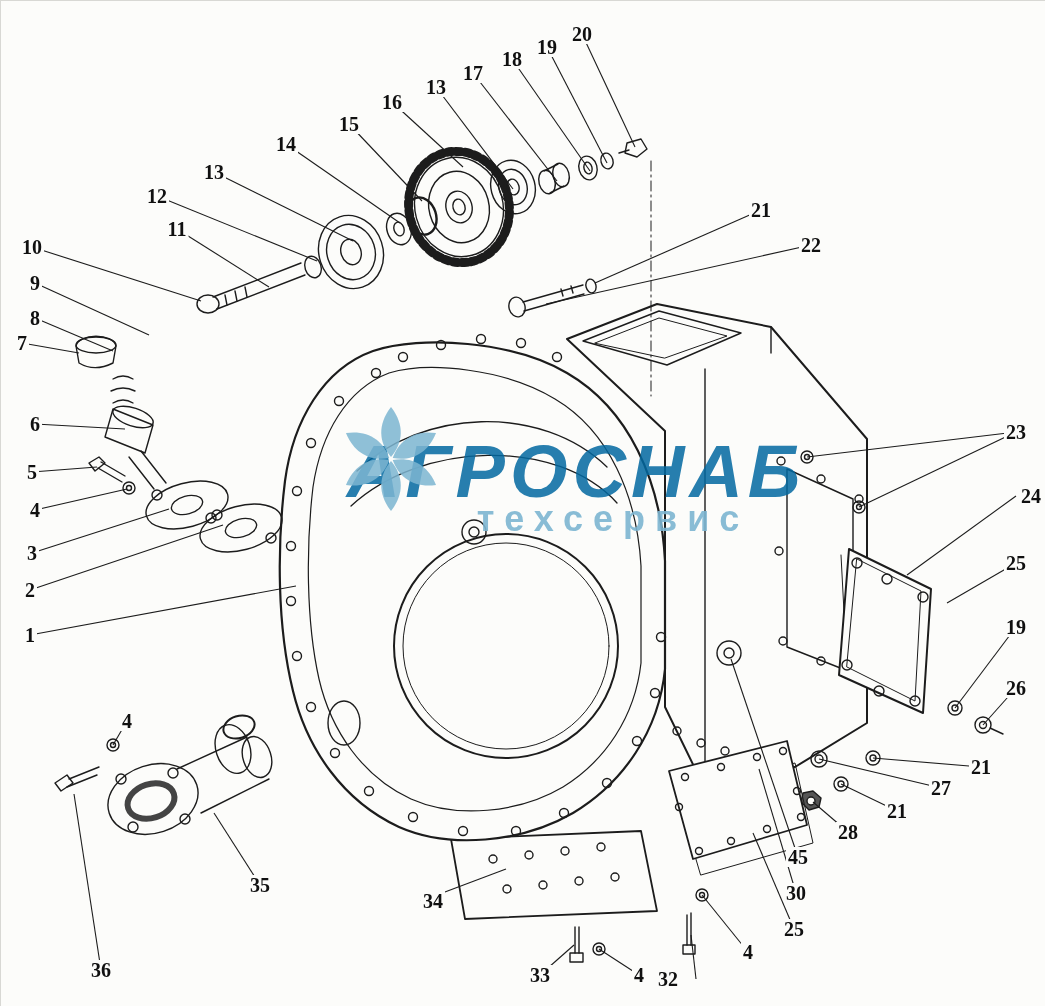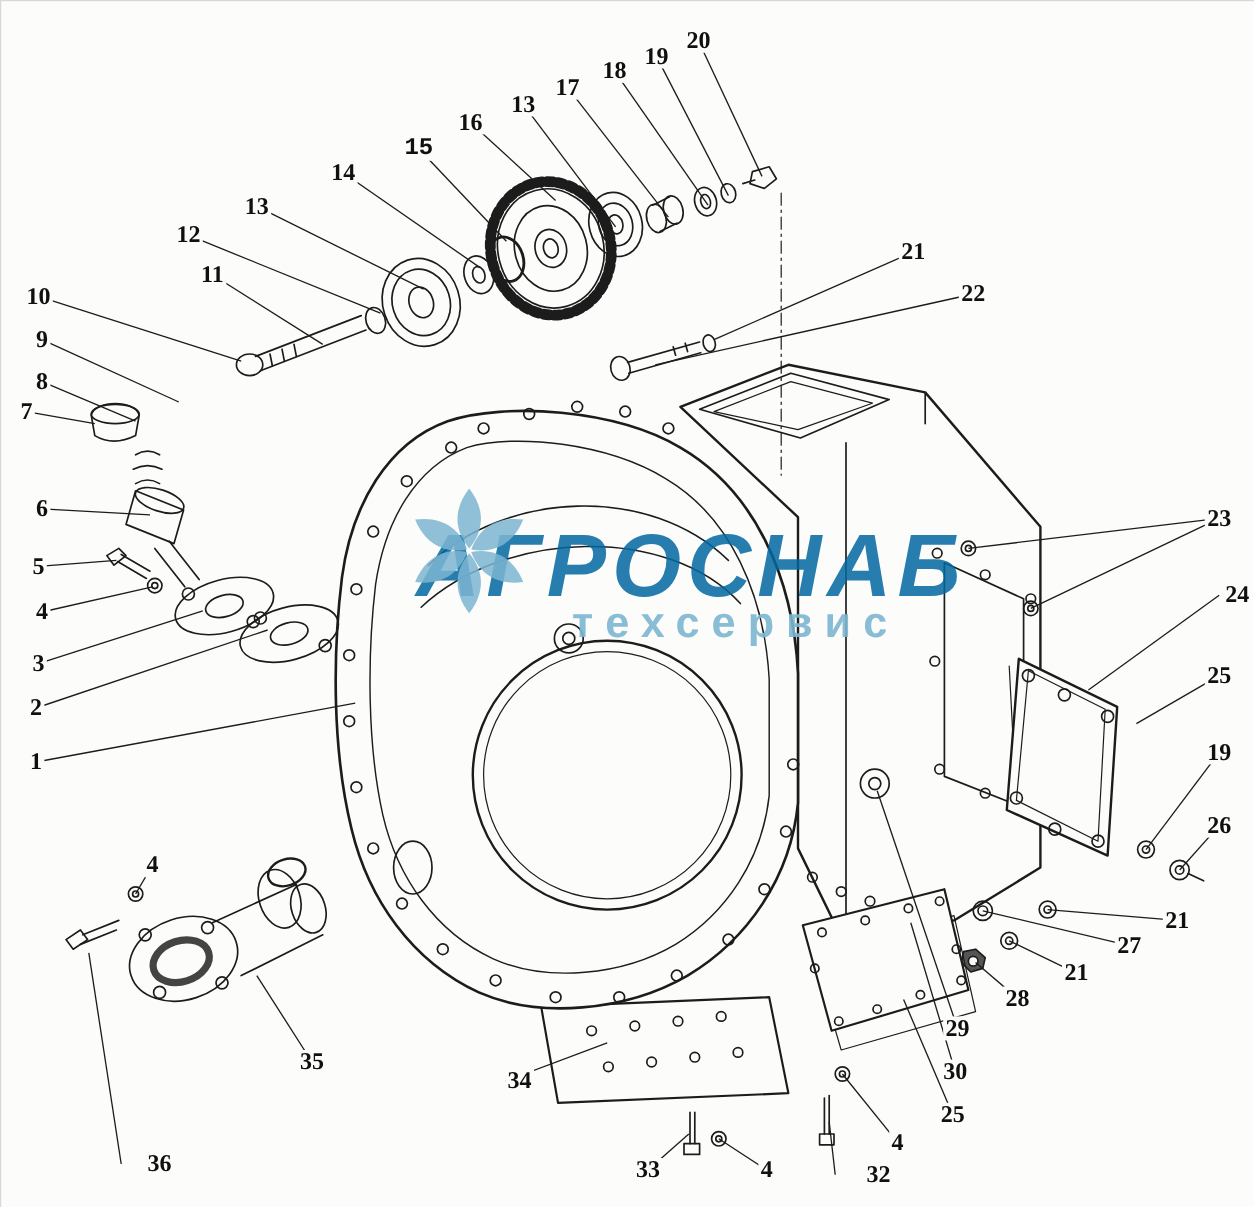--- a/index.html
+++ b/index.html
@@ -354,21 +354,21 @@
     </g>
   </svg>
 
   <div id="callouts">
       <div class="callout" style="left: 581px; top: 33px;">20</div>
       <div class="callout" style="left: 546px; top: 46px;">19</div>
       <div class="callout" style="left: 511px; top: 58px;">18</div>
       <div class="callout" style="left: 472px; top: 72px;">17</div>
       <div class="callout" style="left: 435px; top: 86px;">13</div>
       <div class="callout" style="left: 391px; top: 101px;">16</div>
-      <div class="callout" style="left: 348px; top: 123px; font-family: Liberation Mono, monospace;">15</div>
+      <div class="callout" style="left: 348px; top: 123px;">15</div>
       <div class="callout" style="left: 285px; top: 143px;">14</div>
       <div class="callout" style="left: 213px; top: 171px;">13</div>
       <div class="callout" style="left: 156px; top: 195px;">12</div>
       <div class="callout" style="left: 176px; top: 228px; text-align: right;">11</div>
       <div class="callout" style="left: 31px; top: 246px;">10</div>
       <div class="callout" style="left: 34px; top: 282px;">9</div>
       <div class="callout" style="left: 34px; top: 317px;">8</div>
       <div class="callout" style="left: 21px; top: 342px;">7</div>
       <div class="callout" style="left: 34px; top: 423px;">6</div>
       <div class="callout" style="left: 31px; top: 471px;">5</div>
@@ -380,25 +380,25 @@
       <div class="callout" style="left: 810px; top: 244px;">22</div>
       <div class="callout" style="left: 1015px; top: 431px;">23</div>
       <div class="callout" style="left: 1030px; top: 495px;">24</div>
       <div class="callout" style="left: 1015px; top: 562px;">25</div>
       <div class="callout" style="left: 1015px; top: 626px;">19</div>
       <div class="callout" style="left: 1015px; top: 687px;">26</div>
       <div class="callout" style="left: 980px; top: 766px;">21</div>
       <div class="callout" style="left: 940px; top: 787px;">27</div>
       <div class="callout" style="left: 896px; top: 810px;">21</div>
       <div class="callout" style="left: 847px; top: 831px;">28</div>
-      <div class="callout" style="left: 797px; top: 856px;">29</div>
+      <div class="callout" style="left: 797px; top: 856px;">45</div>
       <div class="callout" style="left: 795px; top: 892px;">30</div>
       <div class="callout" style="left: 793px; top: 928px;">25</div>
       <div class="callout" style="left: 747px; top: 951px;">4</div>
-      <div class="callout" style="left: 731px; top: 978px;">32</div>
+      <div class="callout" style="left: 667px; top: 978px;">32</div>
       <div class="callout" style="left: 539px; top: 974px;">33</div>
       <div class="callout" style="left: 638px; top: 974px;">4</div>
       <div class="callout" style="left: 420px; top: 900px; margin-left: 12px;">34</div>
       <div class="callout" style="left: 259px; top: 884px;">35</div>
-      <div class="callout" style="left: 100px; top: 969px; margin-left: 32px;">36</div>
+      <div class="callout" style="left: 100px; top: 969px;">36</div>
       <div class="callout" style="left: 126px; top: 720px;">4</div>
     </div>
 </div>
 
 </body></html>

